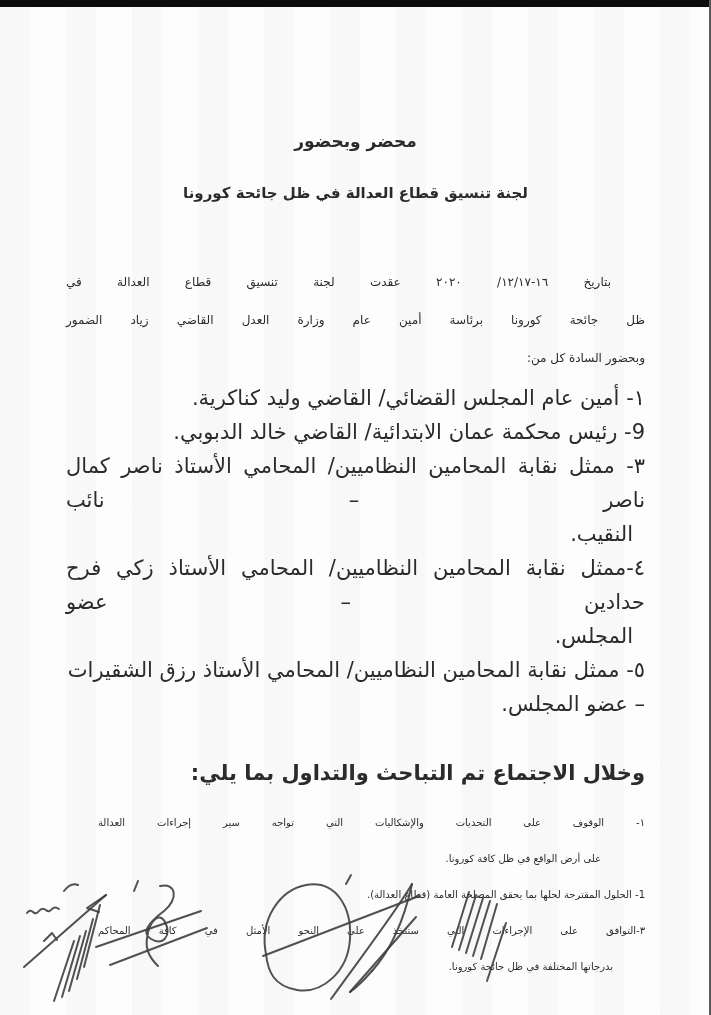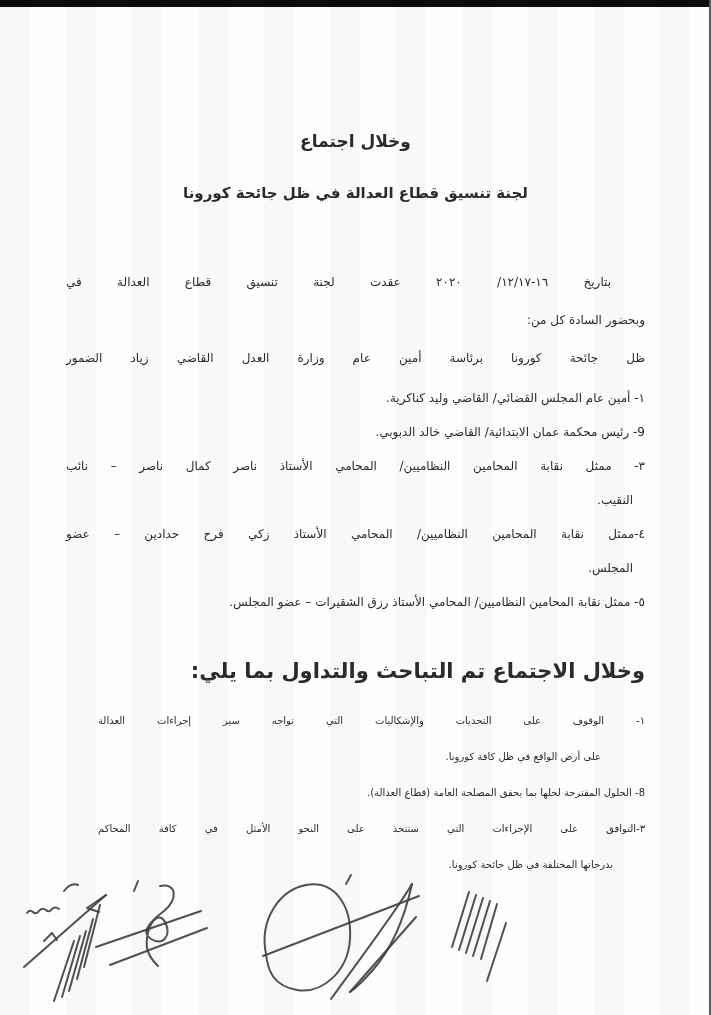--- a/index.html
+++ b/index.html
@@ -24,21 +24,21 @@
     text-align:right;
   }
   .title    { margin-top:128px; font-size:17px; font-weight:bold; text-align:center; line-height:26px; }
   .subtitle { margin-top:26px;  font-size:15px; font-weight:bold; text-align:center; line-height:26px; }
 
   .intro { margin-top:57px; font-size:12px; line-height:38px; }
   .line  { white-space:normal; }
   .stretch { text-align:justify; text-align-last:justify; }
   .l1 { padding-right:34px; }
 
-  .attendees { margin-top:4px; font-size:12px; line-height:34px; }
+  .attendees { margin-top:4px; font-size:21px; line-height:34px; }
   .hang-sm { padding-right:12px;text-align:right; }
 
   .heading { margin-top:40px; font-size:21px; font-weight:bold; line-height:24px; }
 
   .discussion { margin-top:20px; font-size:10px; line-height:36px;margin-left:32px; }
   .hang-d1 { padding-right:44px; }
   .hang-d3 { padding-right:32px; }
 
   .signatures {
     position:absolute; top:855px; left:0;
@@ -54,45 +54,45 @@
   }
 </style>
 </head>
 <body>
 
 <div class="page">
   <div class="top-edge"></div>
   <div class="right-edge"></div>
 
   <div class="content">
-    <div class="title">وخلال اجتماع</div>
+    <div class="title">محضر وبحضور</div>
     <div class="subtitle">لجنة تنسيق قطاع العدالة في ظل جائحة كورونا</div>
 
     <div class="intro">
       <div class="line stretch l1">بتاريخ ١٦‏-‏١٧‏/‏١٢/ ٢٠٢٠ عقدت لجنة تنسيق قطاع العدالة في</div>
+      <div class="line stretch">ظل جائحة كورونا برئاسة أمين عام وزارة العدل القاضي زياد الضمور</div>
       <div class="line">وبحضور السادة كل من:</div>
-      <div class="line stretch">ظل جائحة كورونا برئاسة أمين عام وزارة العدل القاضي زياد الضمور</div>
     </div>
 
     <div class="attendees">
       <div class="line">١- أمين عام المجلس القضائي/ القاضي وليد كناكرية.</div>
       <div class="line">9- رئيس محكمة عمان الابتدائية/ القاضي خالد الدبوبي.</div>
       <div class="line stretch">٣- ممثل نقابة المحامين النظاميين/ المحامي الأستاذ ناصر كمال ناصر – نائب</div>
       <div class="line hang-sm">النقيب.</div>
       <div class="line stretch">٤-ممثل نقابة المحامين النظاميين/ المحامي الأستاذ زكي فرح حدادين – عضو</div>
       <div class="line hang-sm">المجلس.</div>
       <div class="line">٥- ممثل نقابة المحامين النظاميين/ المحامي الأستاذ رزق الشقيرات – عضو المجلس.</div>
     </div>
 
     <div class="heading">وخلال الاجتماع تم التباحث والتداول بما يلي:</div>
 
     <div class="discussion">
       <div class="line stretch">١- الوقوف على التحديات والإشكاليات التي تواجه سير إجراءات العدالة</div>
       <div class="line hang-d1">على أرض الواقع في ظل كافة كورونا.</div>
-      <div class="line">8- الحلول المقترحة لحلها بما يحقق المصلحة العامة (قطاع العدالة).</div>
+      <div class="line">1- الحلول المقترحة لحلها بما يحقق المصلحة العامة (قطاع العدالة).</div>
       <div class="line stretch">٣-التوافق على الإجراءات التي ستتخذ على النحو الأمثل في كافة المحاكم</div>
       <div class="line hang-d3">بدرجاتها المختلفة في ظل جائحة كورونا.</div>
     </div>
   </div>
 
   <svg class="signatures" viewBox="0 0 711 160" xmlns="http://www.w3.org/2000/svg" aria-hidden="true">
     <g>
       <path d="M27,58 q3,-4 6,-1 q3,3 6,-1 q3,-4 7,-1 q3,3 6,-1 q3,-3 7,0"></path>
       <path d="M24,112 L106,40"></path>
       <path d="M106,40 L87,53 L99,57"></path>

